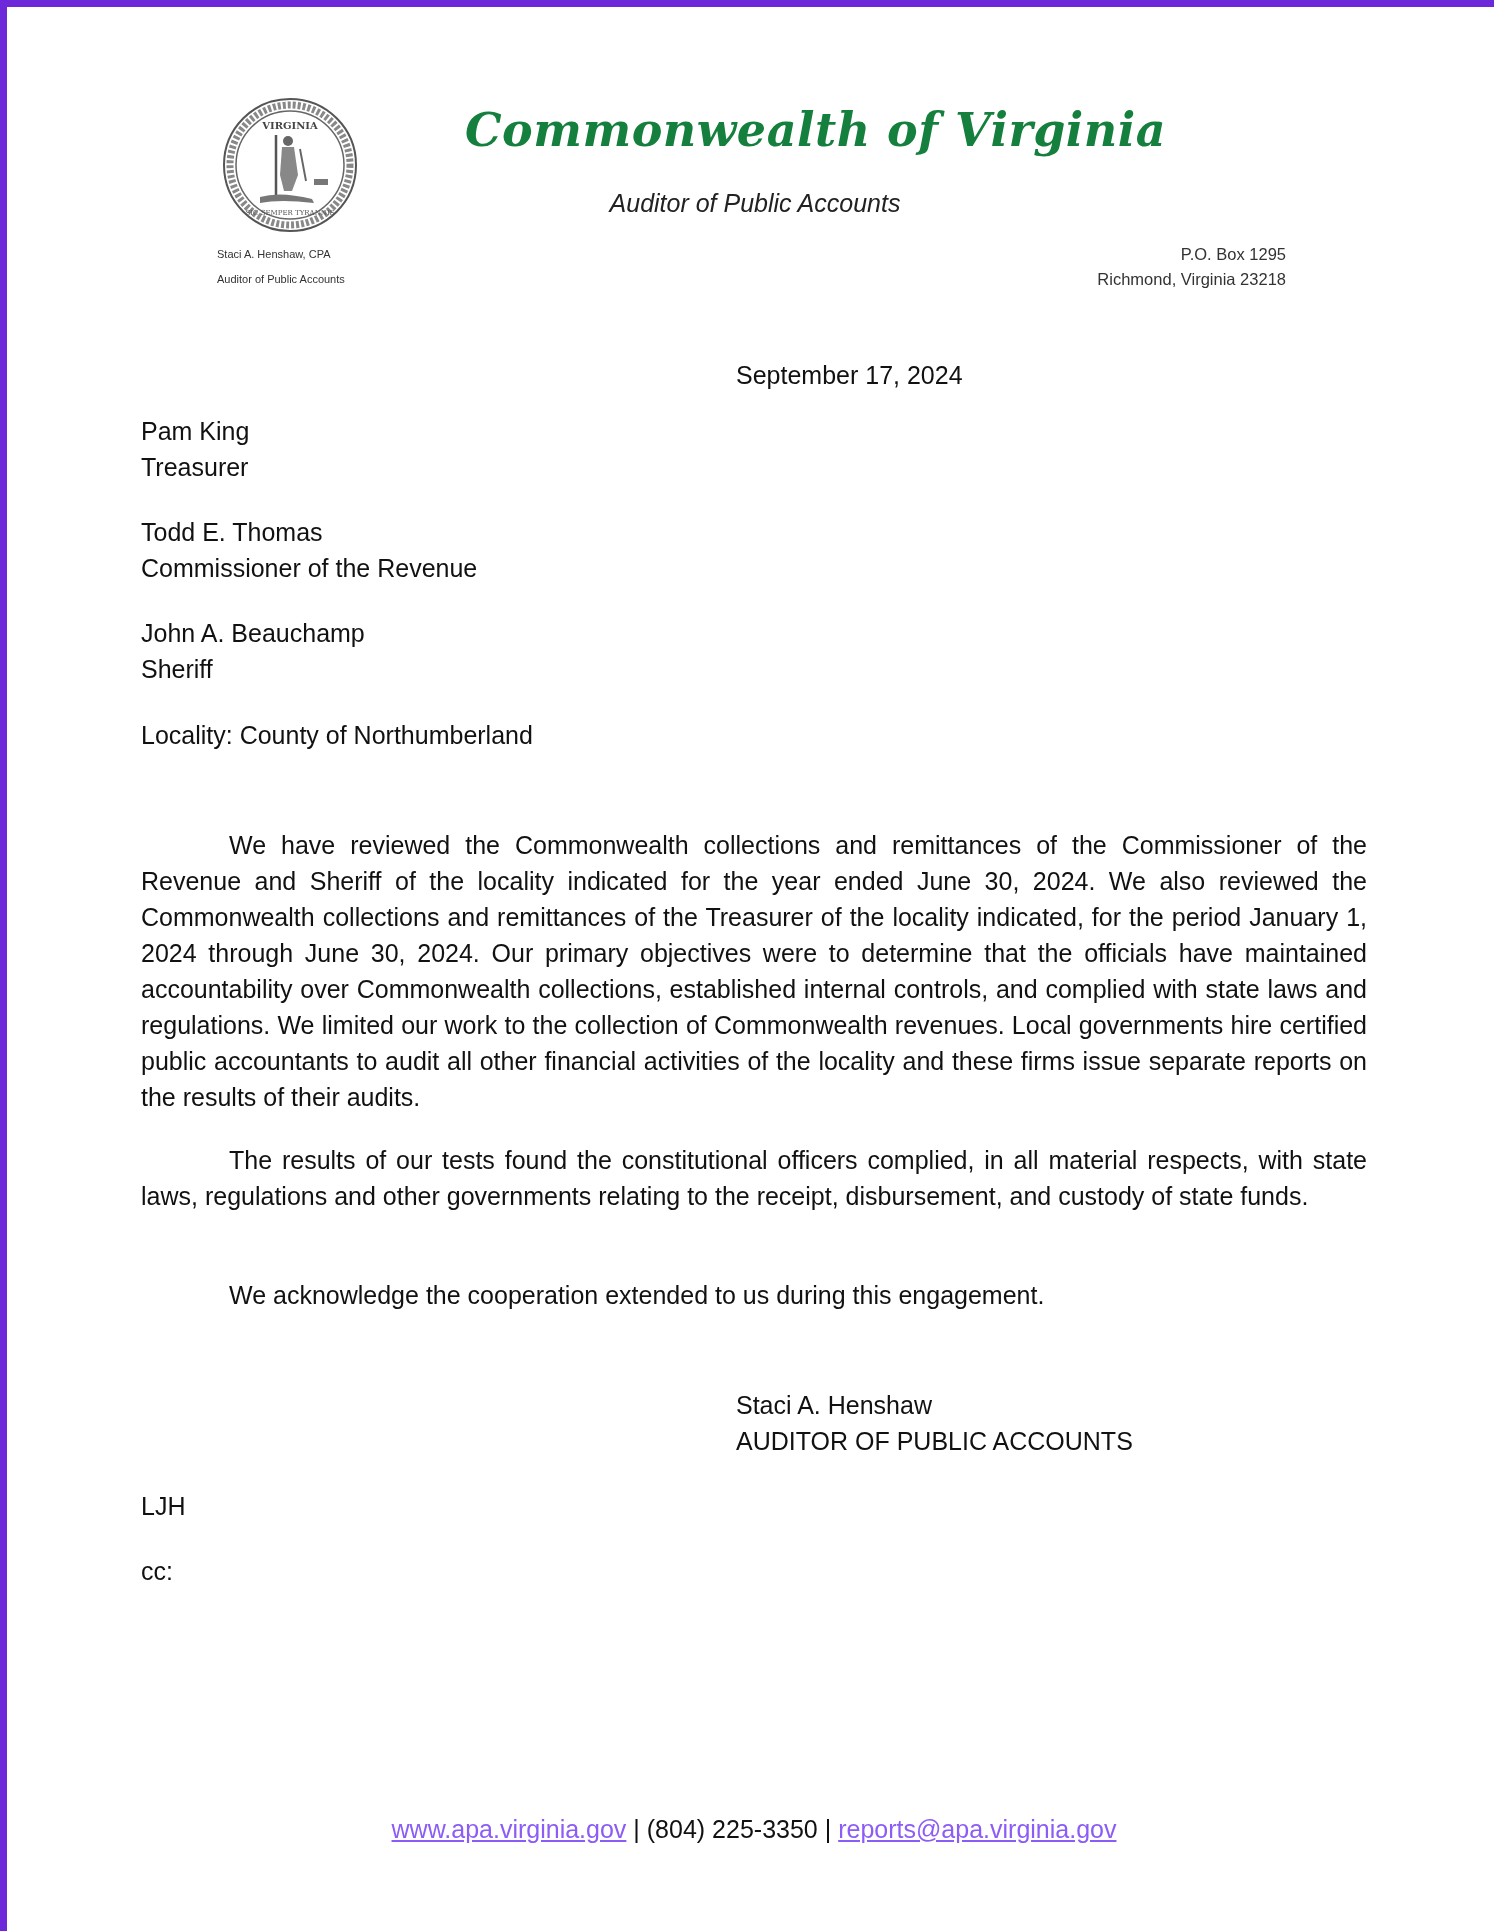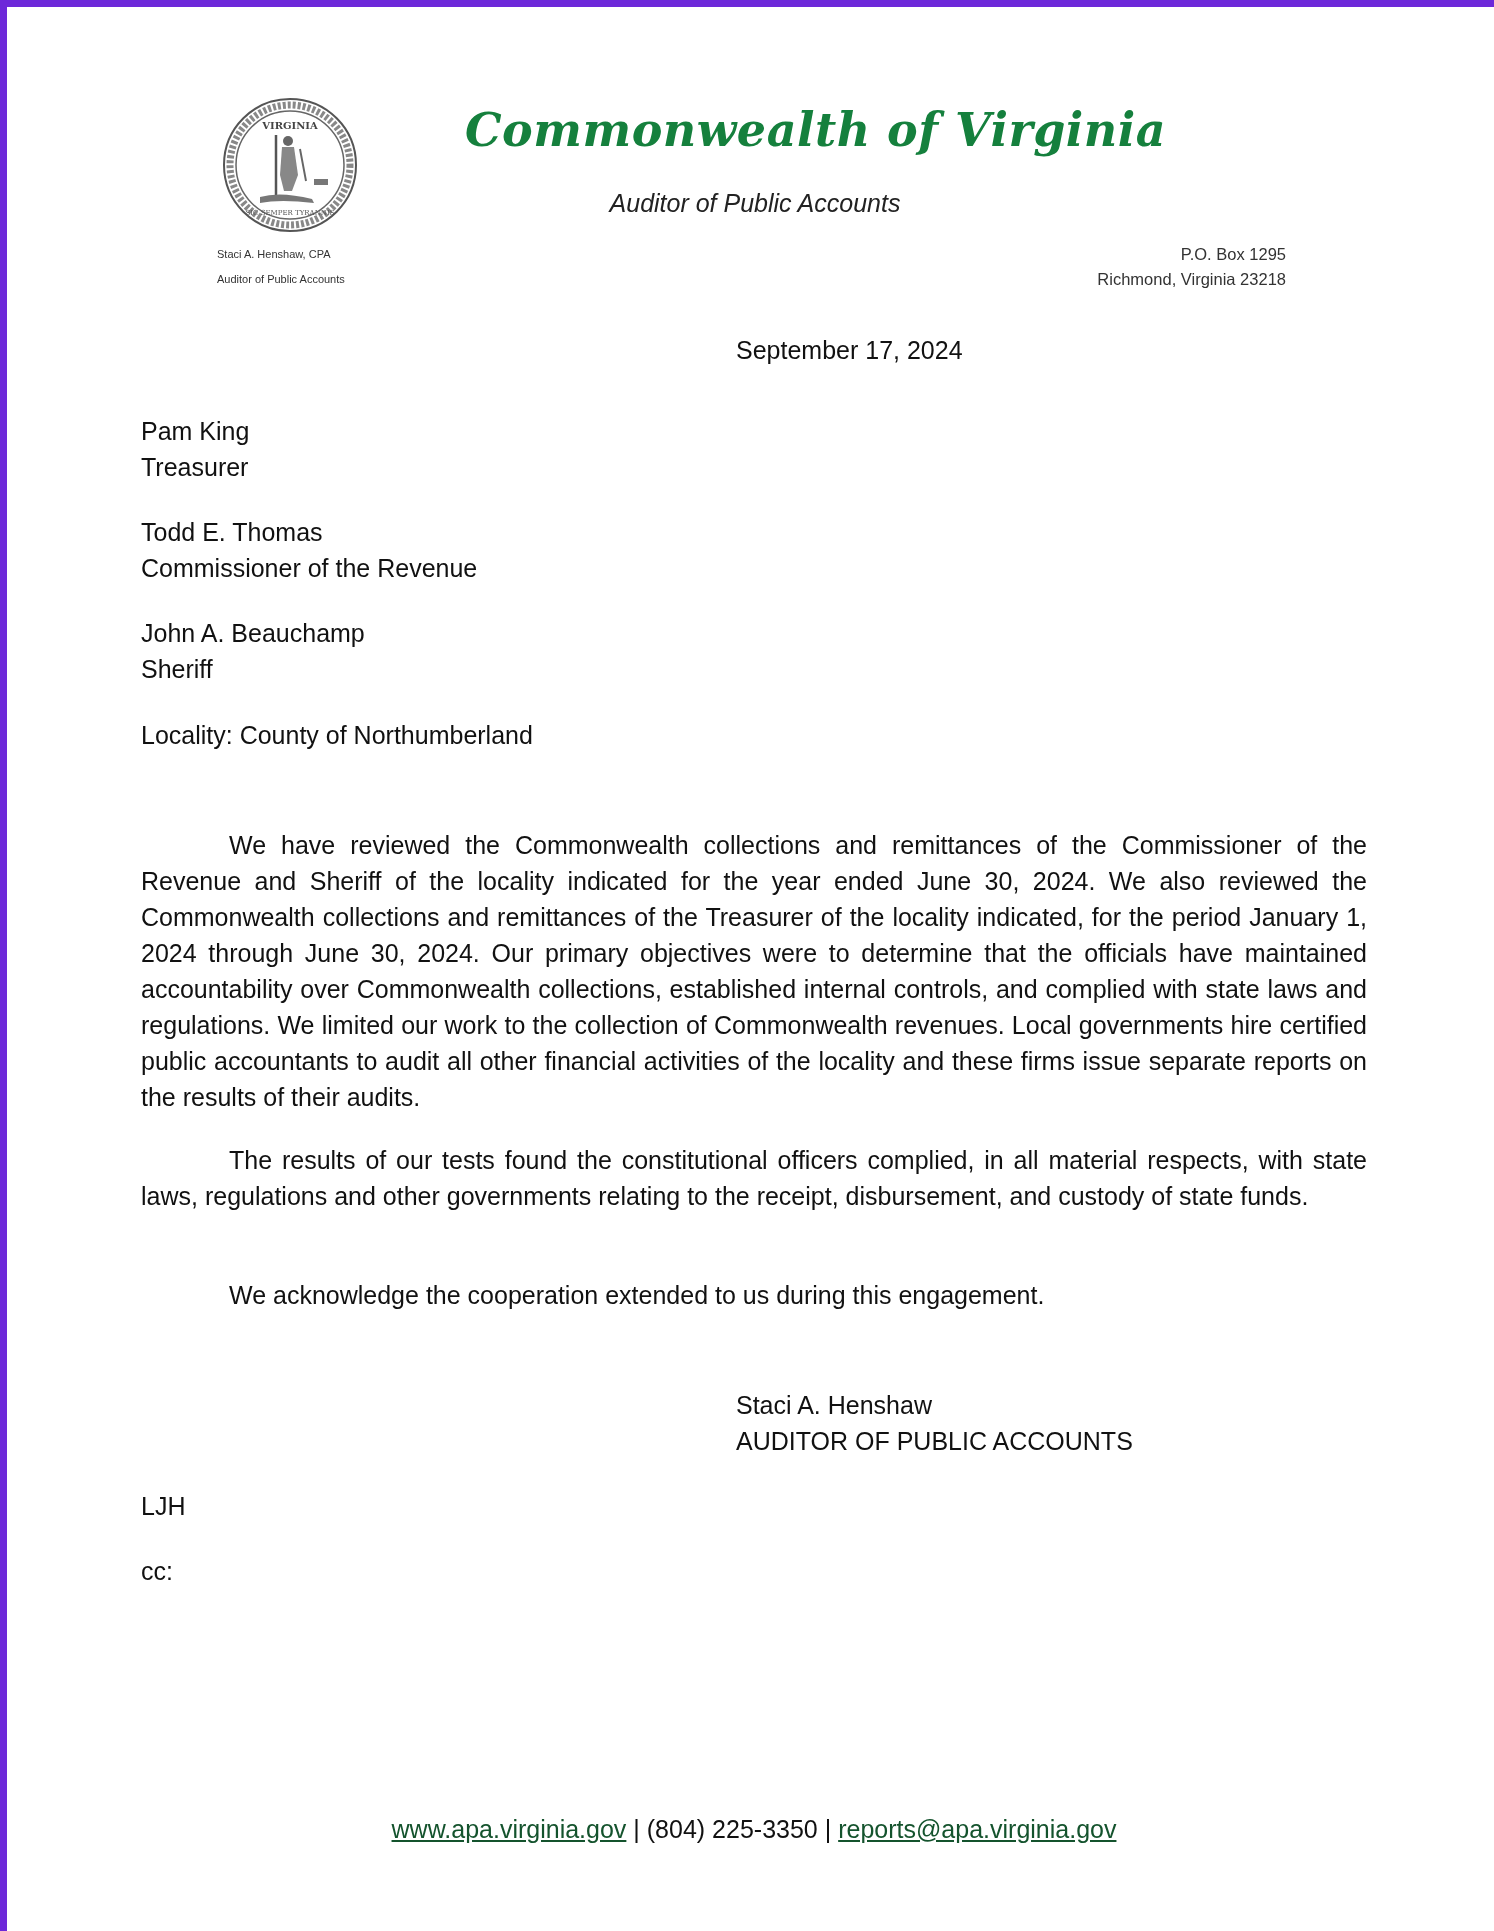--- a/index.html
+++ b/index.html
@@ -24,37 +24,37 @@
     }
     .subtitle {
       left: 458px; top: 182px; width: 580px; text-align: center;
       font-style: italic; font-size: 25px; color: #222;
     }
     .lh-left { left: 210px; top: 235px; font-size: 11px; line-height: 25px; color: #333; }
     .lh-right { right: 209px; top: 235px; font-size: 16.5px; line-height: 25px; color: #333; text-align: right; }
 
     
     .txt { font-size: 25px; line-height: 36px; color: #111; }
-    .date { left: 729px; top: 325px; }
+    .date { left: 729px; top: 350px; }
     .addr { left: 134px; }
     .para {
       position: absolute; left: 134px; width: 1226px;
       font-size: 25px; line-height: 36px; color: #111;
       text-align: justify; white-space: normal; margin-top: 16px;
     }
     .para .indent { display: inline-block; width: 88px; }
     .sig { left: 729px; }
     .cc-label { left: 134px; }
     .cc-name { left: 222px; }
 
     .footer {
       left: 0; width: 1494px; top: 1808px; text-align: center;
       font-size: 25px; color: #111;
     }
-    .footer a { color: #14532d; text-decoration: underline; }
+    .footer a { color: #8b5cf6; text-decoration: underline; }
     .footer .sep { color: #111; }
   </style>
 </head>
 <body>
 
 <div class="page">
 
   <div class="seal">
     <svg width="140" height="140" viewBox="0 0 140 140">
       <circle cx="70" cy="70" r="66" fill="none" stroke="#555" stroke-width="2"></circle>

